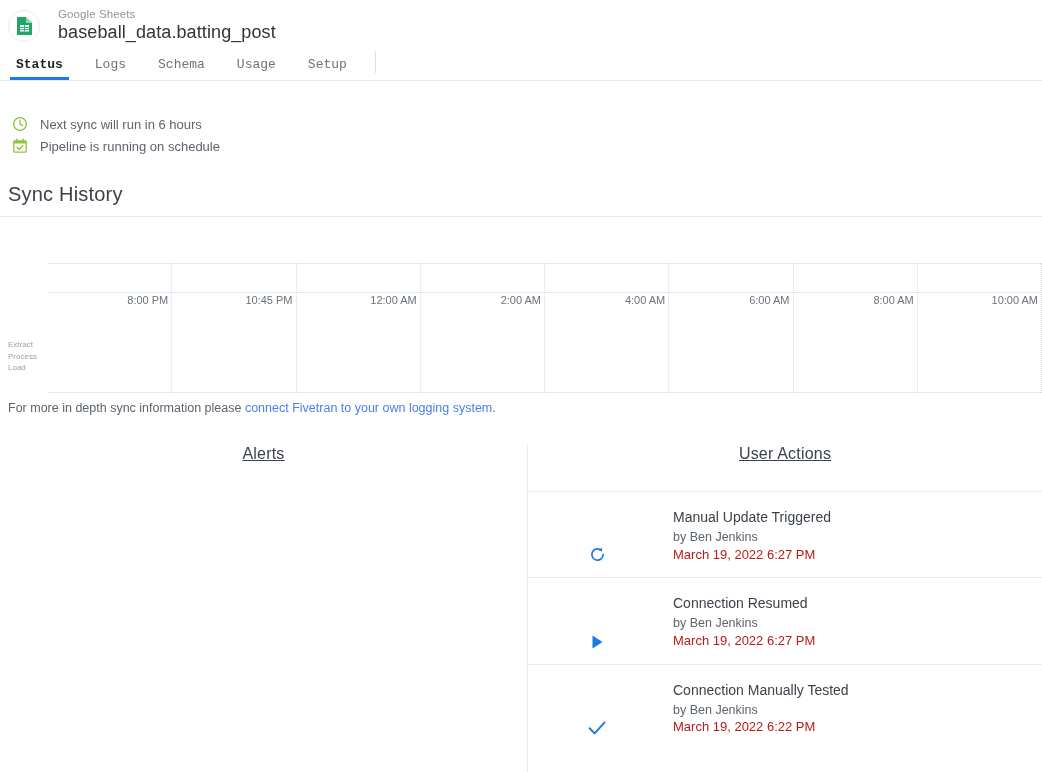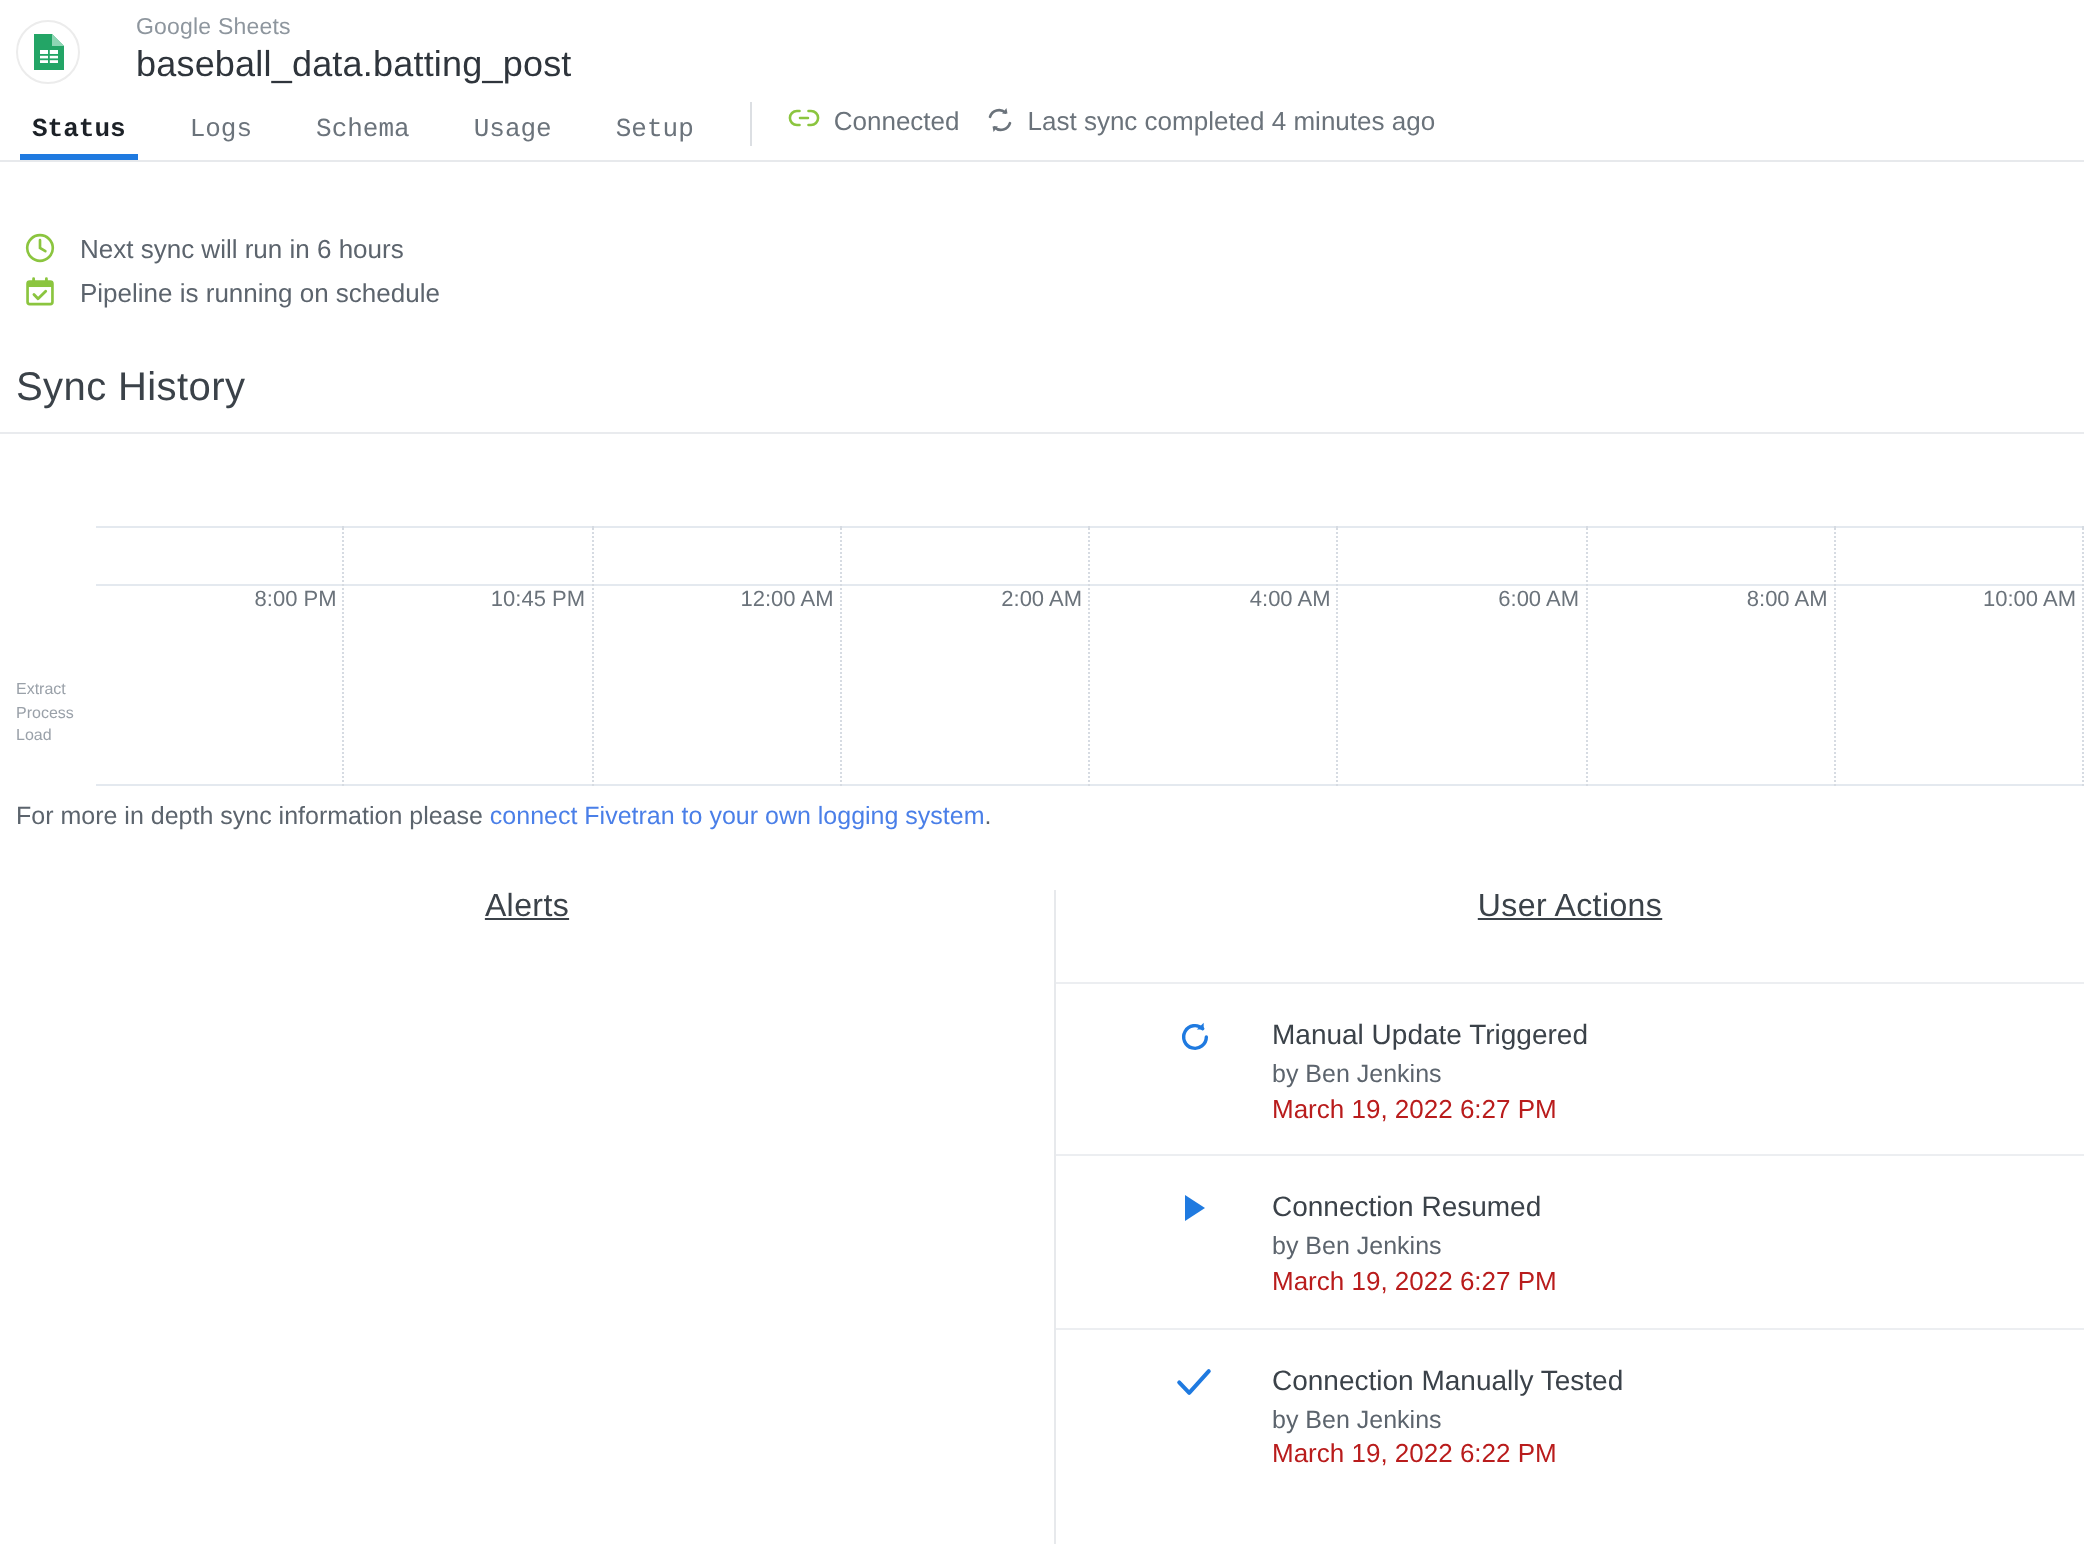--- a/index.html
+++ b/index.html
@@ -34,21 +34,21 @@
     border-radius: 50%;
     border: 1px solid #ececec;
     background: #fff;
     display: flex;
     align-items: center;
     justify-content: center;
     flex: 0 0 auto;
     margin-top: 2px;
   }
   .conn-titles {
-    margin-left: 28px;
+    margin-left: 18px;
     line-height: 1.1;
   }
   .conn-service {
     font-size: 11.5px;
     color: #8e969e;
     letter-spacing: .1px;
     margin-bottom: 2px;
   }
   .conn-name {
     font-size: 18px;
@@ -234,23 +234,24 @@
   .empty-alerts {
     text-align: center;
     font-size: 13px;
     color: #6b737b;
     margin-top: 22px;
   }
 
   .action-list { }
   .action-item {
     display: flex;
-    align-items: flex-start;
+    align-items: flex-end;
     padding: 16px 0 14px 56px;
     border-top: 1px solid #eceef1;
+    gap: 37px;
   }
   .action-item:first-child { border-top: 1px solid #eceef1; }
   .action-icon {
     width: 26px;
     flex: 0 0 26px;
     display: flex;
     justify-content: center;
     padding-top: 2px;
     color: #1f7ae0;
   }
@@ -295,39 +296,20 @@
     <div class="tabs">
       <div class="tab active">Status</div>
       <div class="tab">Logs</div>
       <div class="tab">Schema</div>
       <div class="tab">Usage</div>
       <div class="tab">Setup</div>
     </div>
 
     <div class="tab-divider"></div>
 
-    <div class="conn-status">
-      <span>
-        <svg width="16" height="14" viewBox="0 0 20 14" aria-hidden="true">
-          <path d="M7.5 7h5" stroke="#8bc53f" stroke-width="1.6" stroke-linecap="round" fill="none"></path>
-          <path d="M7.2 2.6H5.6a4.4 4.4 0 1 0 0 8.8h1.6" stroke="#8bc53f" stroke-width="1.6" fill="none" stroke-linecap="round"></path>
-          <path d="M12.8 2.6h1.6a4.4 4.4 0 1 1 0 8.8h-1.6" stroke="#8bc53f" stroke-width="1.6" fill="none" stroke-linecap="round"></path>
-        </svg>
-      </span>
-      <span class="label">Connected</span>
-      <span class="sync-icon-wrap">
-        <svg width="16" height="16" viewBox="0 0 18 18" aria-hidden="true">
-          <path d="M3.4 7.2a5.3 5.3 0 0 1 8.6-2.4" stroke="#6b737b" stroke-width="1.5" fill="none" stroke-linecap="round"></path>
-          <path d="M14.6 10.8a5.3 5.3 0 0 1-8.6 2.4" stroke="#6b737b" stroke-width="1.5" fill="none" stroke-linecap="round"></path>
-          <path d="M12.6 2.3l0.6 3-3 0.2z" fill="#6b737b"></path>
-          <path d="M5.4 15.7l-0.6-3 3-0.2z" fill="#6b737b"></path>
-        </svg>
-      </span>
-      <span class="sync-label">Last sync completed 4 minutes ago</span>
-    </div>
   </div>
 </div>
 
 <div class="status-block">
   <div class="status-line">
     <span class="ico">
       <svg width="16" height="16" viewBox="0 0 18 18" aria-hidden="true">
         <circle cx="9" cy="9" r="7.2" stroke="#8bc53f" stroke-width="1.5" fill="none"></circle>
         <path d="M9 4.6V9l3 1.8" stroke="#8bc53f" stroke-width="1.5" fill="none" stroke-linecap="round"></path>
       </svg>

